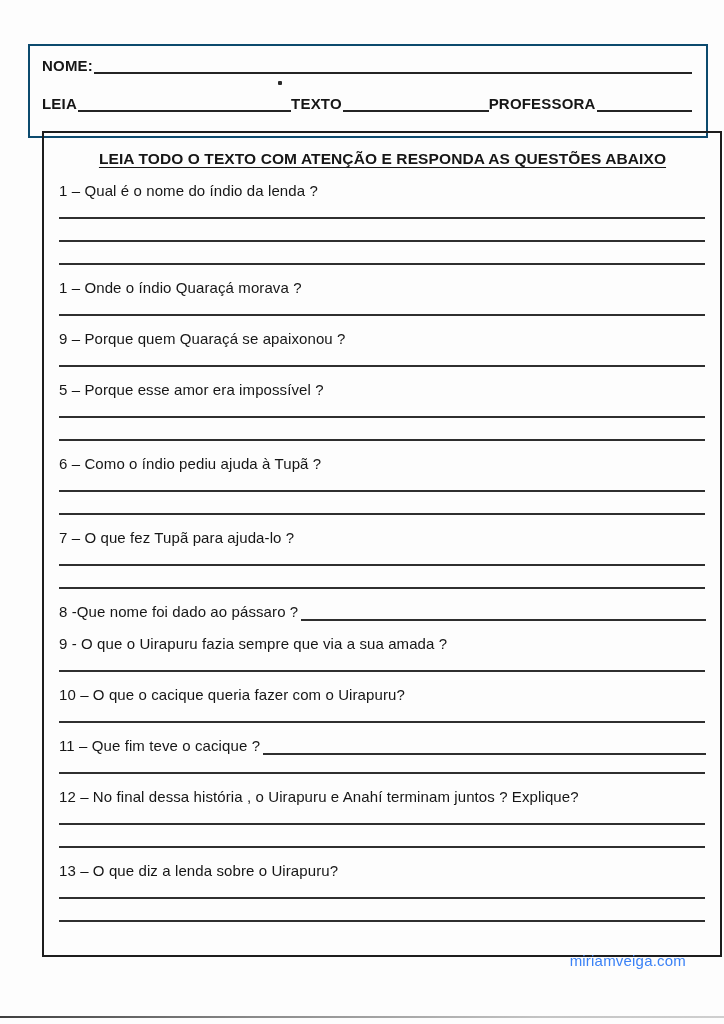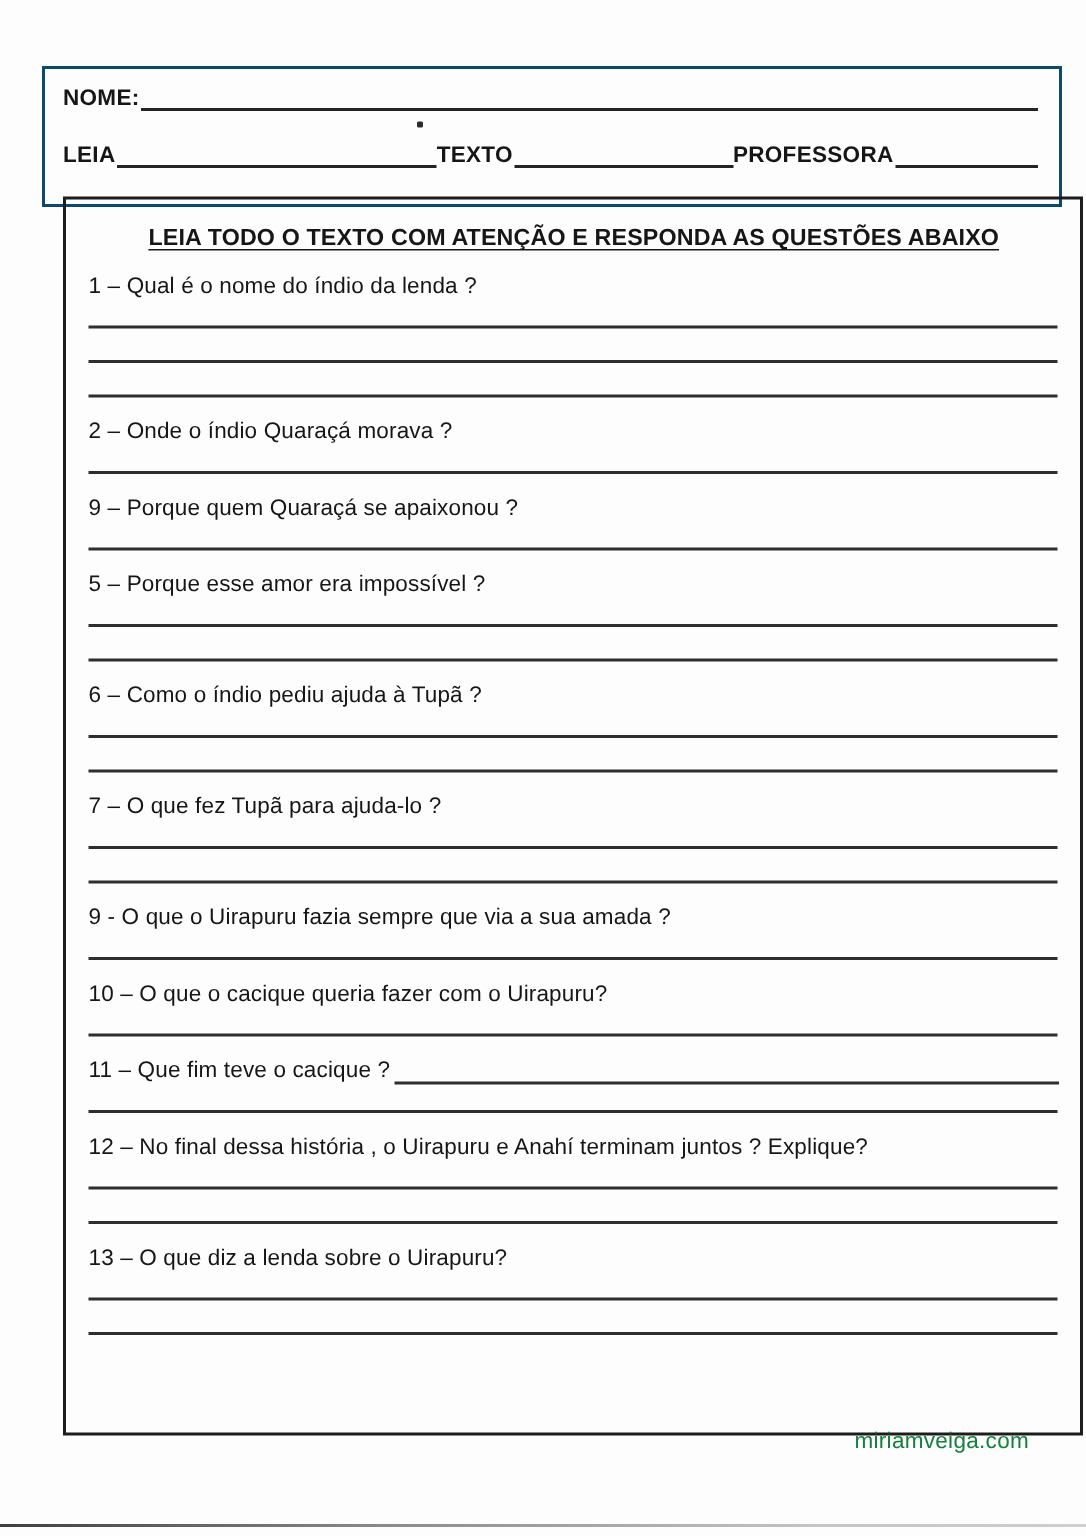--- a/index.html
+++ b/index.html
@@ -110,21 +110,21 @@
   .ans + .ans {
     margin-top: 21px;
   }
 
   
   .footer {
     position: absolute;
     top: 952px;
     right: 38px;
     font-size: 15px;
-    color: #15803d;
+    color: #3b82f6;
     letter-spacing: 0.2px;
   }
 
   
   .scan-edge {
     position: absolute;
     left: 0;
     top: 1016px;
     width: 100%;
     height: 2px;
@@ -157,21 +157,21 @@
   <div class="main-box">
     <div class="ws-title">LEIA TODO O TEXTO COM ATENÇÃO E RESPONDA AS QUESTÕES ABAIXO</div>
     <div>
   <div class="q">
     <span class="q-label">1 – Qual é o nome do índio da lenda ?</span>
   </div>
 <div class="ans"></div>
 <div class="ans"></div>
         <div class="ans"></div>
   <div class="q">
-    <span class="q-label">2 – Onde o índio Quaraçá morava ?</span>
+    <span class="q-label">1 – Onde o índio Quaraçá morava ?</span>
   </div>
 <div class="ans"></div>
   <div class="q">
     <span class="q-label">9 – Porque quem Quaraçá se apaixonou ?</span>
   </div>
 <div class="ans"></div>
   <div class="q">
     <span class="q-label">5 – Porque esse amor era impossível ?</span>
   </div>
 <div class="ans"></div>
@@ -179,20 +179,24 @@
   <div class="q">
     <span class="q-label">6 – Como o índio pediu ajuda à Tupã ?</span>
   </div>
 <div class="ans"></div>
         <div class="ans"></div>
   <div class="q">
     <span class="q-label">7 – O que fez Tupã para ajuda-lo ?</span>
   </div>
 <div class="ans"></div>
         <div class="ans"></div>
+  <div class="q inline">
+    <span class="q-label">8  -Que nome foi dado ao pássaro ?</span>
+  <span class="fill"></span>
+        </div>
 
   <div class="q">
     <span class="q-label">9 - O que o Uirapuru fazia sempre que via a sua amada ?</span>
   </div>
 <div class="ans"></div>
   <div class="q">
     <span class="q-label">10 – O que o cacique queria fazer com o Uirapuru?</span>
   </div>
 <div class="ans"></div>
   <div class="q inline">

